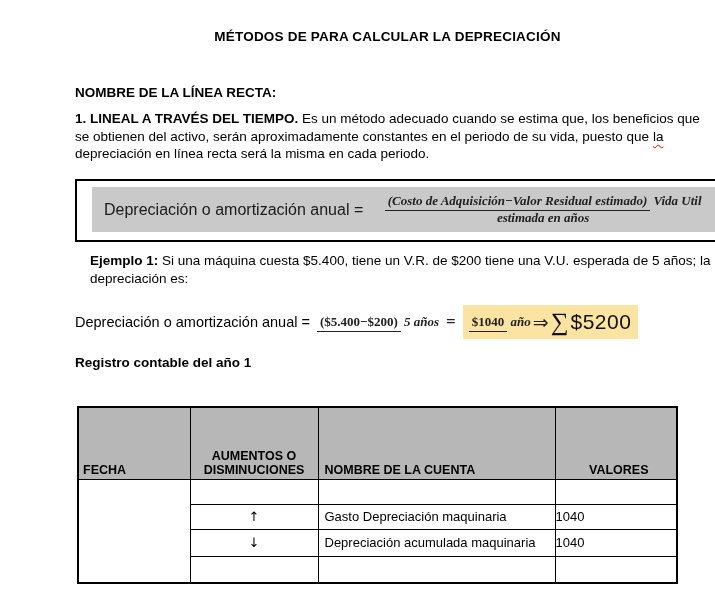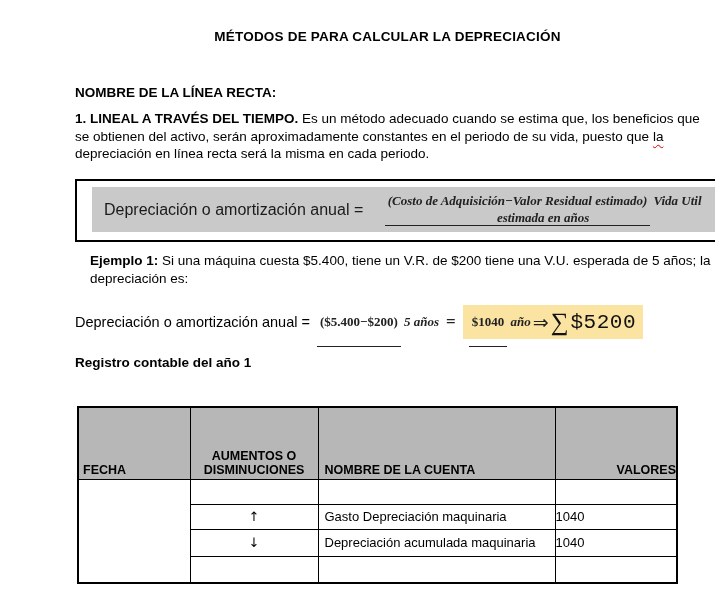--- a/index.html
+++ b/index.html
@@ -71,21 +71,21 @@
     font-size: 16px;
     color: #1a1a1a;
     white-space: nowrap;
   }
   .frac {
     display: inline-block;
     text-align: center;
     font-family: "Liberation Serif", serif;
     line-height: 1.25;
   }
-  .frac .num { border-bottom: 1.4px solid #222222; padding: 0 3px 17px 3px; }
+  .frac .num { border-bottom: 1.4px solid #222222; padding: 0 3px 2px 3px; }
   .frac .den { padding-top: 1px; }
   .formula-band .frac { font-size: 13px; font-style: italic; font-weight: 600; color: #222; }
 
   
   .example-paragraph {
     position: absolute;
     top: 252px; left: 60px;
     width: 636px;
     font-size: 13.5px;
     line-height: 17.6px;
@@ -107,21 +107,21 @@
   .ex-equals { font-family: "Liberation Serif", serif; font-size: 17px; font-weight: 600; color: #222; }
   .hl {
     background: #fbe3a2;
     display: flex;
     align-items: center;
     gap: 2px;
     padding: 3px 7px 3px 6px;
   }
   .ex-arrow { font-family: "DejaVu Sans", sans-serif; font-size: 19px; color: #222; }
   .ex-sigma { font-family: "Liberation Serif", serif; font-size: 25px; color: #111; }
-  .ex-result { font-family: Liberation Mono, monospace; font-size: 21px; color: #111; letter-spacing: 0.5px; }
+  .ex-result { font-family: Liberation Sans, sans-serif; font-size: 21px; color: #111; letter-spacing: 0.5px; }
 
   
   .register-heading {
     position: absolute;
     top: 355px; left: 45px;
     font-size: 13.5px;
     font-weight: bold;
   }
 
   
@@ -145,21 +145,21 @@
     vertical-align: bottom;
     padding-bottom: 2px;
   }
   .col-fecha   { width: 112px; }
   .col-aumentos{ width: 128px; }
   .col-nombre  { width: 237px; }
   .col-valores { width: 122px; }
   .th-fecha    { text-align: left; padding-left: 4px; }
   .th-aumentos { text-align: center; line-height: 14px; }
   .th-nombre   { text-align: left; padding-left: 6px; }
-  .th-valores  { text-align: right; padding-left: 6px; }
+  .th-valores  { text-align: center; padding-left: 6px; }
   .r1 td { height: 25px; }
   .r2 td { height: 25px; }
   .r3 td { height: 27px; }
   .r4 td { height: 27px; }
   .cell-arrow { text-align: center; font-size: 15px; font-family: "DejaVu Sans", sans-serif; }
   .cell-account { text-align: left; padding-left: 6px; }
   .cell-value { text-align: left; padding-right: 4px; }
 </style>
 </head>
 <body>

